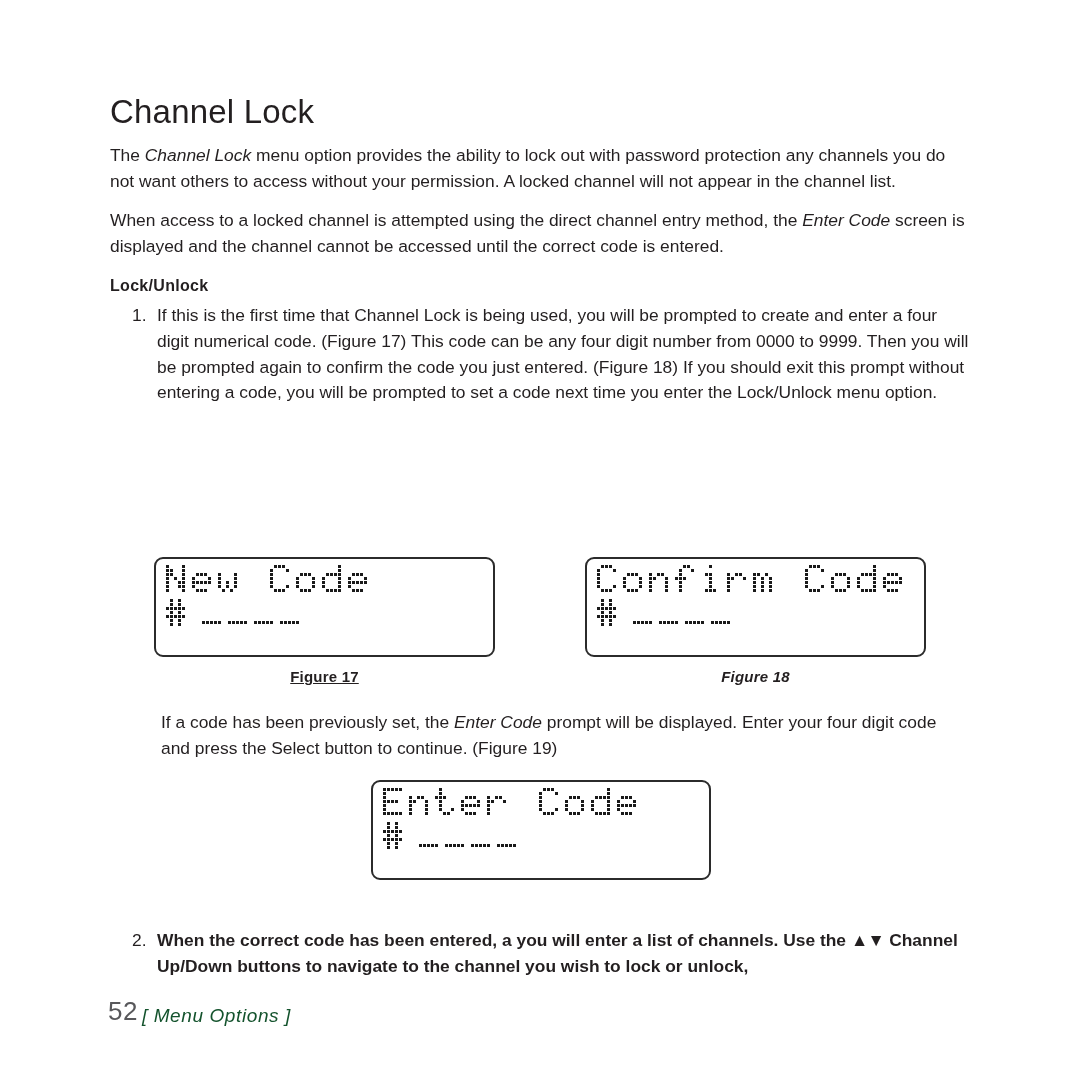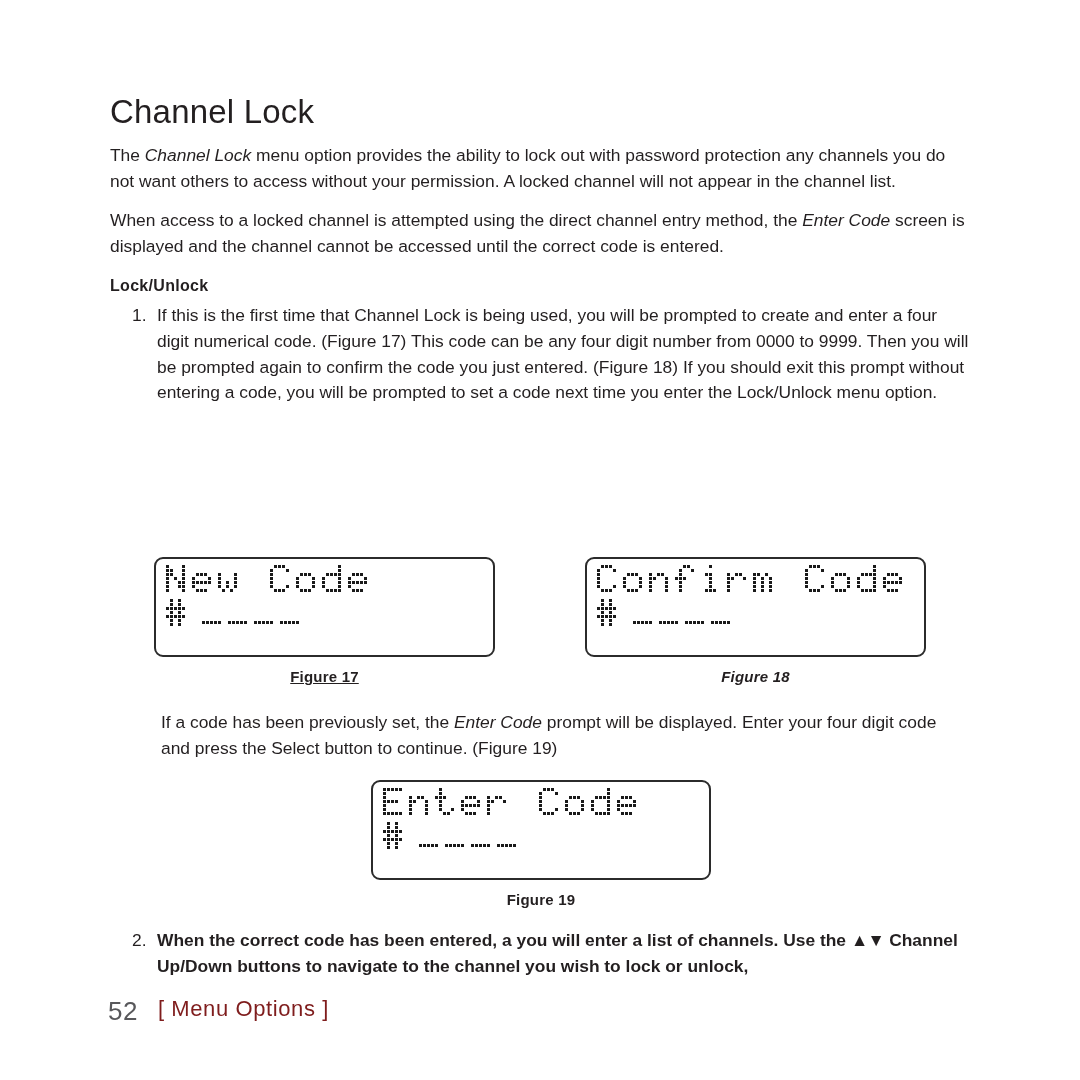--- a/index.html
+++ b/index.html
@@ -109,36 +109,37 @@
     text-align: center;
     letter-spacing: 0.2px;
   }
 
   
   .footer {
     position: absolute;
     left: 108px;
     top: 996px;
     display: flex;
-    align-items: flex-start;
-    gap: 20px;
+    align-items: flex-end;
+    gap: 4px;
     color: #58585b;
   }
   .footer .pageno {
     font-size: 26px;
     font-weight: 300;
     color: #58585b;
     letter-spacing: 0.5px;
   }
   .footer .sect {
-    font-size: 22px;
+    font-size: 19px;
     font-weight: 300;
-    color: #7f1d1d;
+    color: #14532d;
     letter-spacing: 0.6px;
     white-space: nowrap;
+    font-style: italic;
   }
   .arrows { letter-spacing: -0.5px; }
 </style>
 </head>
 <body>
 
 <div class="page">
 
   <h1 class="page-title">Channel Lock</h1>
 
@@ -675,21 +676,20 @@
           <rect x="64.00" y="0" width="3" height="3"></rect>
           <rect x="68.00" y="0" width="3" height="3"></rect>
           <rect x="78.00" y="0" width="3" height="3"></rect>
           <rect x="82.00" y="0" width="3" height="3"></rect>
           <rect x="86.00" y="0" width="3" height="3"></rect>
           <rect x="90.00" y="0" width="3" height="3"></rect>
           <rect x="94.00" y="0" width="3" height="3"></rect>
         </svg>
       </div>
   </div>
-  <div class="fig-caption" style="left:371px; top:891px; width:340px;">Figure 19</div>
 
   <div class="abs-text" style="left:132px; top:928px; width:840px;">
     <span class="num" style="position:absolute; left:0; top:0;">2.</span>
     <div style="padding-left:25px;font-weight:bold;"><span>When the correct code has been entered, a you will enter a list of channels. Use the </span><span class="arrows">▲▼</span><span> Channel Up/Down buttons to navigate to the channel you wish to lock or unlock,</span></div>
   </div>
 
   <div class="footer">
     <span class="pageno">52</span>
     <span class="sect">[ Menu Options ]</span>
   </div>

